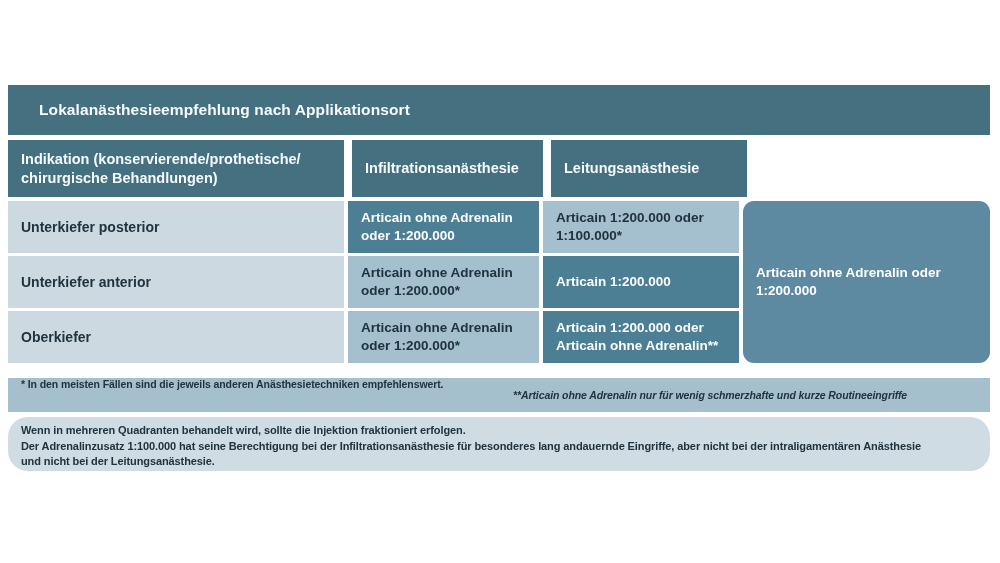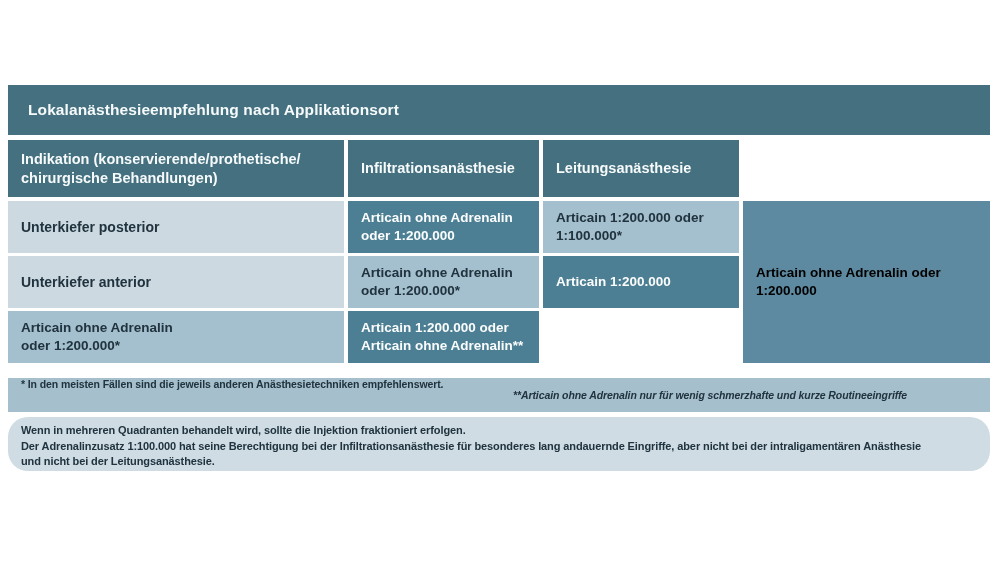--- a/index.html
+++ b/index.html
@@ -1,38 +1,38 @@
 <!DOCTYPE html>
 <html lang="de"><head>
 <meta charset="utf-8">
 <style>
   html,body{margin:0;padding:0;background:#ffffff;}
   body{width:1000px;height:563px;font-family:"Liberation Sans",sans-serif;overflow:hidden;}
   .stage{position:relative;width:1000px;height:563px;background:#ffffff;}
   .tbl{position:absolute;left:8px;top:85px;width:982px;}
 
   .title-bar{height:50px;background:#44707f;color:#f6fafb;display:flex;align-items:center;
-    padding-left:20px;font-size:15.5px;font-weight:bold;margin-bottom:5px;box-sizing:border-box;
+    padding-left:31px;font-size:15.5px;font-weight:bold;margin-bottom:5px;box-sizing:border-box;
     letter-spacing:.1px;}
 
   .hdr-grid,.body-grid{display:grid;grid-template-columns:336px 191px 196px 247px;column-gap:4px;}
-  .hdr-grid{margin-bottom:4px;}
+  .hdr-grid{margin-bottom:4px;gap:8px;}
   .hdr-cell{background:#44707f;color:#f6fafb;height:57px;display:flex;align-items:center;
     padding:0 10px 0 13px;font-weight:bold;font-size:14.5px;line-height:1.3;
     white-space:pre-line;box-sizing:border-box;}
 
   .body-grid{row-gap:3px;}
   .cell{height:52px;display:flex;align-items:center;padding:0 10px 0 13px;font-weight:bold;
     white-space:pre-line;box-sizing:border-box;line-height:1.32;}
   .lab{background:#ccd9e1;color:#20333e;font-size:14px;}
   .dark{background:#4d7f94;color:#fbfdfd;font-size:13.5px;}
   .mid{background:#a4bfce;color:#20333e;font-size:13.5px;}
-  .merged{grid-column:4;grid-row:1 / span 3;background:#5d8aa0;color:#000000;height:auto;
+  .merged{grid-column:4;grid-row:1 / span 3;background:#5d8aa0;color:#ffffff;height:auto;
     font-size:13.5px;display:flex;align-items:center;padding:0 10px 0 13px;font-weight:bold;
-    white-space:pre-line;line-height:1.32;box-sizing:border-box;}
+    white-space:pre-line;line-height:1.32;box-sizing:border-box;border-radius:11px;}
 
   .footbar{margin-top:15px;height:34px;background:#a6bfcc;color:#20333e;position:relative;
     display:flex;font-size:10.5px;font-weight:bold;letter-spacing:-0.1px;}
   .foot1{padding-left:13px;}
   .foot2{position:absolute;left:505px;top:0;height:34px;display:flex;align-items:center;font-style:italic;}
 
   .notes{margin-top:5px;background:#cfdce4;color:#20333e;height:54px;box-sizing:border-box;
     padding:6px 12px 6px 13px;font-size:11px;font-weight:bold;line-height:1.42;
     letter-spacing:-0.1px;border-radius:20px;}
   .notes div{white-space:nowrap;}
@@ -62,20 +62,21 @@
       <div class="cell dark">Articain ohne Adrenalin
 oder 1:200.000</div>
       <div class="cell mid">Articain 1:200.000 oder
 1:100.000*</div>
 
       <div class="cell lab">Unterkiefer anterior</div>
       <div class="cell mid">Articain ohne Adrenalin
 oder 1:200.000*</div>
       <div class="cell dark">Articain 1:200.000</div>
 
+      <div class="cell lab">Oberkiefer</div>
       <div class="cell mid">Articain ohne Adrenalin
 oder 1:200.000*</div>
       <div class="cell dark">Articain 1:200.000 oder
 Articain ohne Adrenalin**</div>
     </div>
 
     <div class="footbar">
       <span class="foot1">* In den meisten Fällen sind die jeweils anderen Anästhesietechniken empfehlenswert.</span>
       <span class="foot2">**Articain ohne Adrenalin nur für wenig schmerzhafte und kurze Routineeingriffe</span>
     </div>

